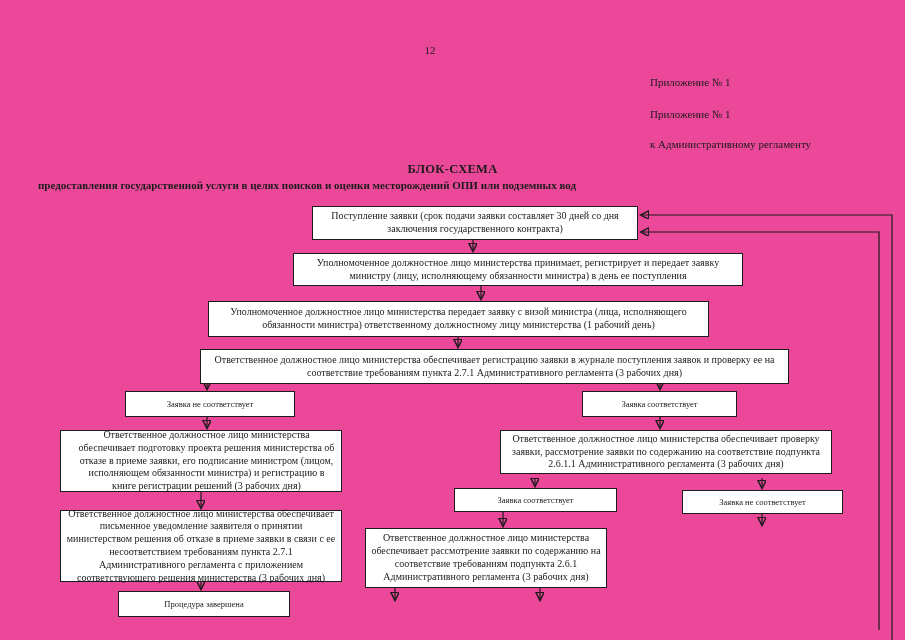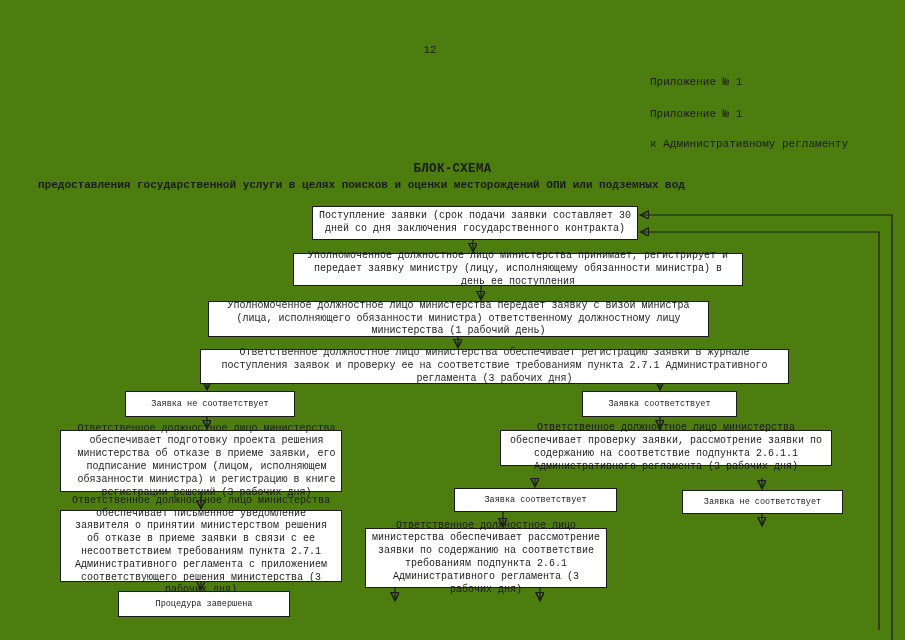--- a/index.html
+++ b/index.html
@@ -1,18 +1,18 @@
 <!DOCTYPE html>
 <html lang="ru"><head>
 <meta charset="utf-8">
 <style>
   html,body{margin:0;padding:0;background:#e8e8e8;}
   #page{
-    position:relative;width:905px;height:640px;background:#4d7c0f;
-    font-family:Liberation Mono, monospace;color:#1b1b1b;
+    position:relative;width:905px;height:640px;background:#ec4899;
+    font-family:Liberation Serif, serif;color:#1b1b1b;
     overflow:hidden;margin:0 auto;
   }
   .abs{position:absolute;}
   .pagenum{top:44px;left:0;width:860px;text-align:center;font-size:11px;}
   .annex{left:650px;font-size:11px;white-space:nowrap;}
   .title{top:162px;left:0;width:905px;text-align:center;font-size:12.5px;font-weight:bold;letter-spacing:.3px;}
   .subtitle{top:179px;left:0;width:820px;text-align:left;font-size:11px;font-weight:bold;padding-left:38px;}
   .node{
     position:absolute;border:1.3px solid #1b1b1b;background:#ffffff;
     display:flex;align-items:center;justify-content:center;
@@ -66,21 +66,21 @@
   <div class="node" style="left:208px;top:301px;width:501px;height:36px;">Уполномоченное должностное лицо министерства передает заявку с визой министра (лица, исполняющего обязанности министра) ответственному должностному лицу министерства (1 рабочий день)</div>
 
   <div class="node" style="left:200px;top:349px;width:589px;height:35px;">Ответственное должностное лицо министерства обеспечивает регистрацию заявки в журнале поступления заявок и проверку ее на соответствие требованиям пункта 2.7.1 Административного регламента (3 рабочих дня)</div>
 
   <div class="node label-node" style="left:125px;top:391px;width:170px;height:26px;">Заявка не соответствует</div>
 
   <div class="node label-node" style="left:582px;top:391px;width:155px;height:26px;">Заявка соответствует</div>
 
   <div class="node" style="left:60px;top:430px;width:282px;height:62px;padding-left:16px;">Ответственное должностное лицо министерства обеспечивает подготовку проекта решения министерства об отказе в приеме заявки, его подписание министром (лицом, исполняющем обязанности министра) и регистрацию в книге регистрации решений (3 рабочих дня)</div>
 
-  <div class="node" style="left:500px;top:430px;width:332px;height:36px;">Ответственное должностное лицо министерства обеспечивает проверку заявки, рассмотрение заявки по содержанию на соответствие подпункта 2.6.1.1 Административного регламента (3 рабочих дня)</div>
+  <div class="node" style="left:500px;top:430px;width:332px;height:44px;">Ответственное должностное лицо министерства обеспечивает проверку заявки, рассмотрение заявки по содержанию на соответствие подпункта 2.6.1.1 Административного регламента (3 рабочих дня)</div>
 
   <div class="node label-node" style="left:454px;top:488px;width:163px;height:24px;">Заявка соответствует</div>
 
   <div class="node label-node" style="left:682px;top:490px;width:161px;height:24px;">Заявка не соответствует</div>
 
   <div class="node" style="left:60px;top:510px;width:282px;height:72px;">Ответственное должностное лицо министерства обеспечивает письменное уведомление заявителя о принятии министерством решения об отказе в приеме заявки в связи с ее несоответствием требованиям пункта 2.7.1 Административного регламента с приложением соответствующего решения министерства (3 рабочих дня)</div>
 
   <div class="node" style="left:365px;top:528px;width:242px;height:60px;">Ответственное должностное лицо министерства обеспечивает рассмотрение заявки по содержанию на соответствие требованиям подпункта 2.6.1 Административного регламента (3 рабочих дня)</div>
 
   <div class="node label-node" style="left:118px;top:591px;width:172px;height:26px;">Процедура завершена</div>

